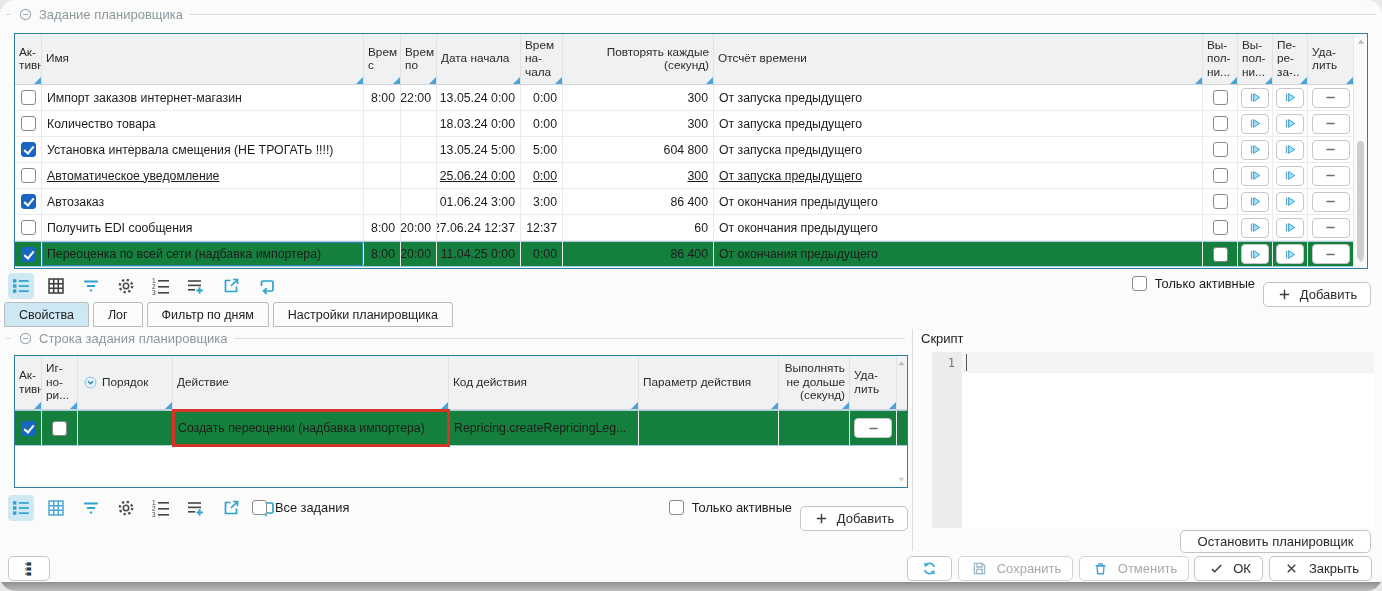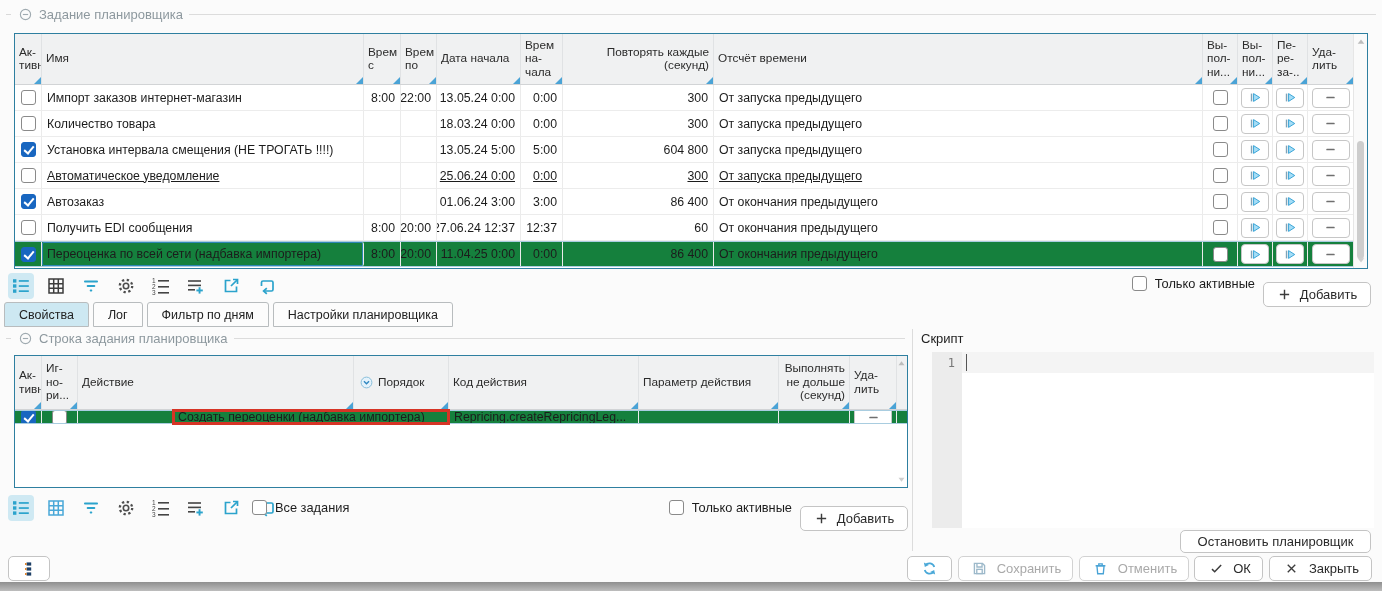--- a/index.html
+++ b/index.html
@@ -1,17 +1,17 @@
 <!DOCTYPE html>
 <html><head>
 <meta charset="utf-8">
 <style>
   html,body{margin:0;padding:0;background:#e8e8e8;}
   .window{position:relative;width:1382px;height:591px;background:#fbfbfb;overflow:hidden;
-          font-family:"Liberation Sans",sans-serif;color:#1c1c1c;font-size:12.5px;}
+          font-family:"Liberation Sans",sans-serif;color:#1c1c1c;font-size:12.5px;border-radius:15px;}
 
   
   .group-header{position:absolute;display:flex;align-items:center;gap:6px;color:#8d989e;font-size:13px;}
   .group-header .pre-tick{width:5px;height:1px;background:#d9d9d9;}
   .group-header .glabel{white-space:nowrap;}
   .group-header .gline{flex:1;height:1px;background:#dcdcdc;}
   .ic20{display:inline-flex;width:20px;height:20px;align-items:center;justify-content:center;}
   .ic16{display:inline-flex;width:16px;height:16px;align-items:center;justify-content:center;}
 
   
@@ -585,35 +585,35 @@
     <span class="gline"></span>
   </div>
 
   <div class="gtable" style="left:14px;top:355px;width:894px;height:133px;">
     <div class="thead" id="t2head" style="height:54px;">
         <div class="th" style="width: 27px;"><span>Ак-
 тивн</span></div>
         <div class="th" style="width: 36px;"><span>Иг-
 но-
 ри...</span></div>
-        <div class="th" style="width: 276px;"><span>Действие</span></div>
         <div class="th" style="width: 95px;"><span class="ic16"><svg width="15" height="15" viewBox="0 0 20 20" xmlns="http://www.w3.org/2000/svg">
               <circle cx="10" cy="10" r="7.2" fill="#e4f2fb" stroke="#86bcd9" stroke-width="1.3"></circle>
               <path d="M6.6 8.4L10 11.8l3.4-3.4" fill="none" stroke="#2e86c1" stroke-width="1.8"></path>
             </svg></span><span>Порядок</span></div>
+        <div class="th" style="width: 276px;"><span>Действие</span></div>
         <div class="th" style="width: 190px;"><span>Код действия</span></div>
         <div class="th" style="width: 140px;"><span>Параметр действия</span></div>
         <div class="th right" style="width: 71px;"><span>Выполнять
 не дольше
 (секунд)</span></div>
         <div class="th" style="width: 47px;"><span>Уда-
 лить</span></div>
       </div>
     <div class="tbody" id="t2body" style="height:77px;">
-        <div class="trow selected" style="height: 14px;">
+        <div class="trow selected" style="height: 36px;">
           <div class="td center" style="width: 27px;">
             <span class="cb checked"></span>
           </div>
           <div class="td center" style="width: 36px;">
             <span class="cb"></span>
           </div>
           <div class="td right" style="width: 95px;"></div>
           <div class="td annotated" style="width: 276px;">Создать переоценки (надбавка импортера)</div>
           <div class="td" style="width: 190px;">Repricing.createRepricingLeg...</div>
           <div class="td" style="width: 140px;"></div>

